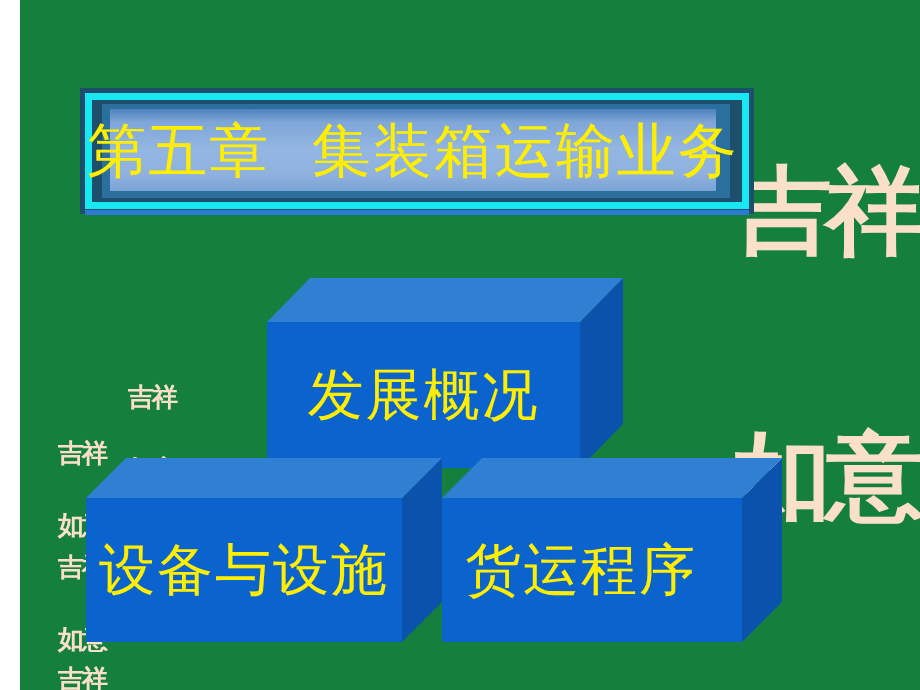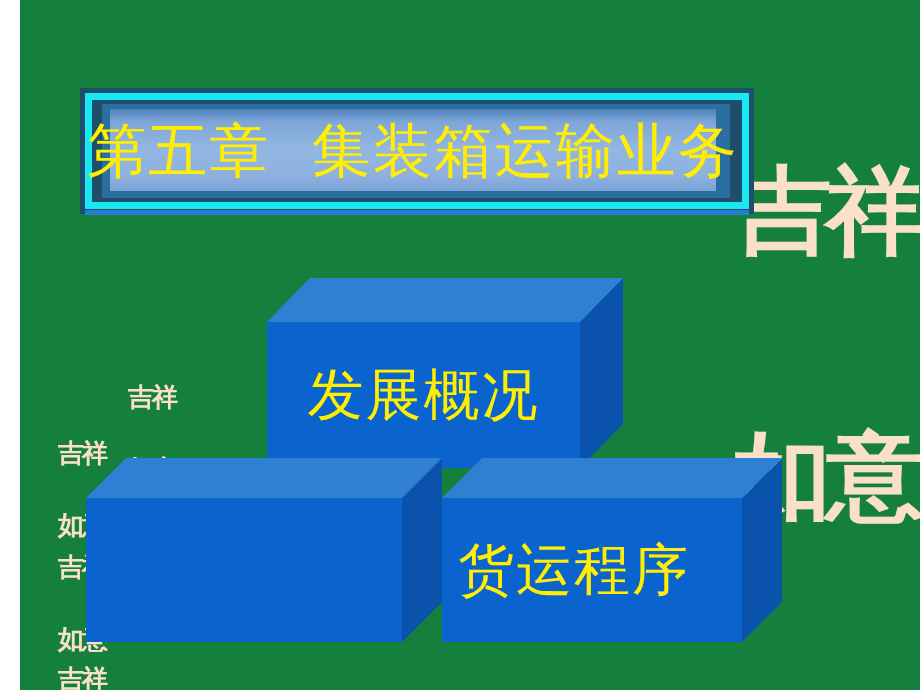--- a/index.html
+++ b/index.html
@@ -174,21 +174,21 @@
   #box-bl .face-top   { clip-path: polygon(6px 46px, 46px 6px, 362px 6px, 322px 46px); }
   #box-bl .face-side  { clip-path: polygon(322px 46px, 362px 6px, 362px 150px, 322px 190px); }
   #box-bl .face-front { left: 6px; top: 46px; width: 316px; height: 144px; }
   #box-bl .label      { left: 6px; top: 46px; width: 316px; height: 144px; }
 
   
   #box-br { left: 418px; top: 452px; width: 352px; height: 190px; }
   #box-br .face-top   { clip-path: polygon(4px 46px, 44px 6px, 344px 6px, 304px 46px); }
   #box-br .face-side  { clip-path: polygon(304px 46px, 344px 6px, 344px 150px, 304px 190px); }
   #box-br .face-front { left: 4px; top: 46px; width: 300px; height: 144px; }
-  #box-br .label      { left: 12px; top: 46px; width: 248px; height: 144px; }
+  #box-br .label      { left: 19px; top: 46px; width: 248px; height: 144px; }
 </style>
 </head>
 <body>
 
 <div id="slide">
 
   <div class="grid-layer"></div>
 
   <div class="seal seal-big">
     <span class="row">吉祥</span>
@@ -228,20 +228,21 @@
     <div class="face-side"></div>
     <div class="face-top"></div>
     <div class="face-front"></div>
     <div class="label">发展概况</div>
   </div>
 
   <div class="box3d" id="box-bl">
     <div class="face-side"></div>
     <div class="face-top"></div>
     <div class="face-front"></div>
+    <div class="label">设备与设施</div>
   </div>
 
   <div class="box3d" id="box-br">
     <div class="face-side"></div>
     <div class="face-top"></div>
     <div class="face-front"></div>
     <div class="label">货运程序</div>
   </div>
 
 </div>

